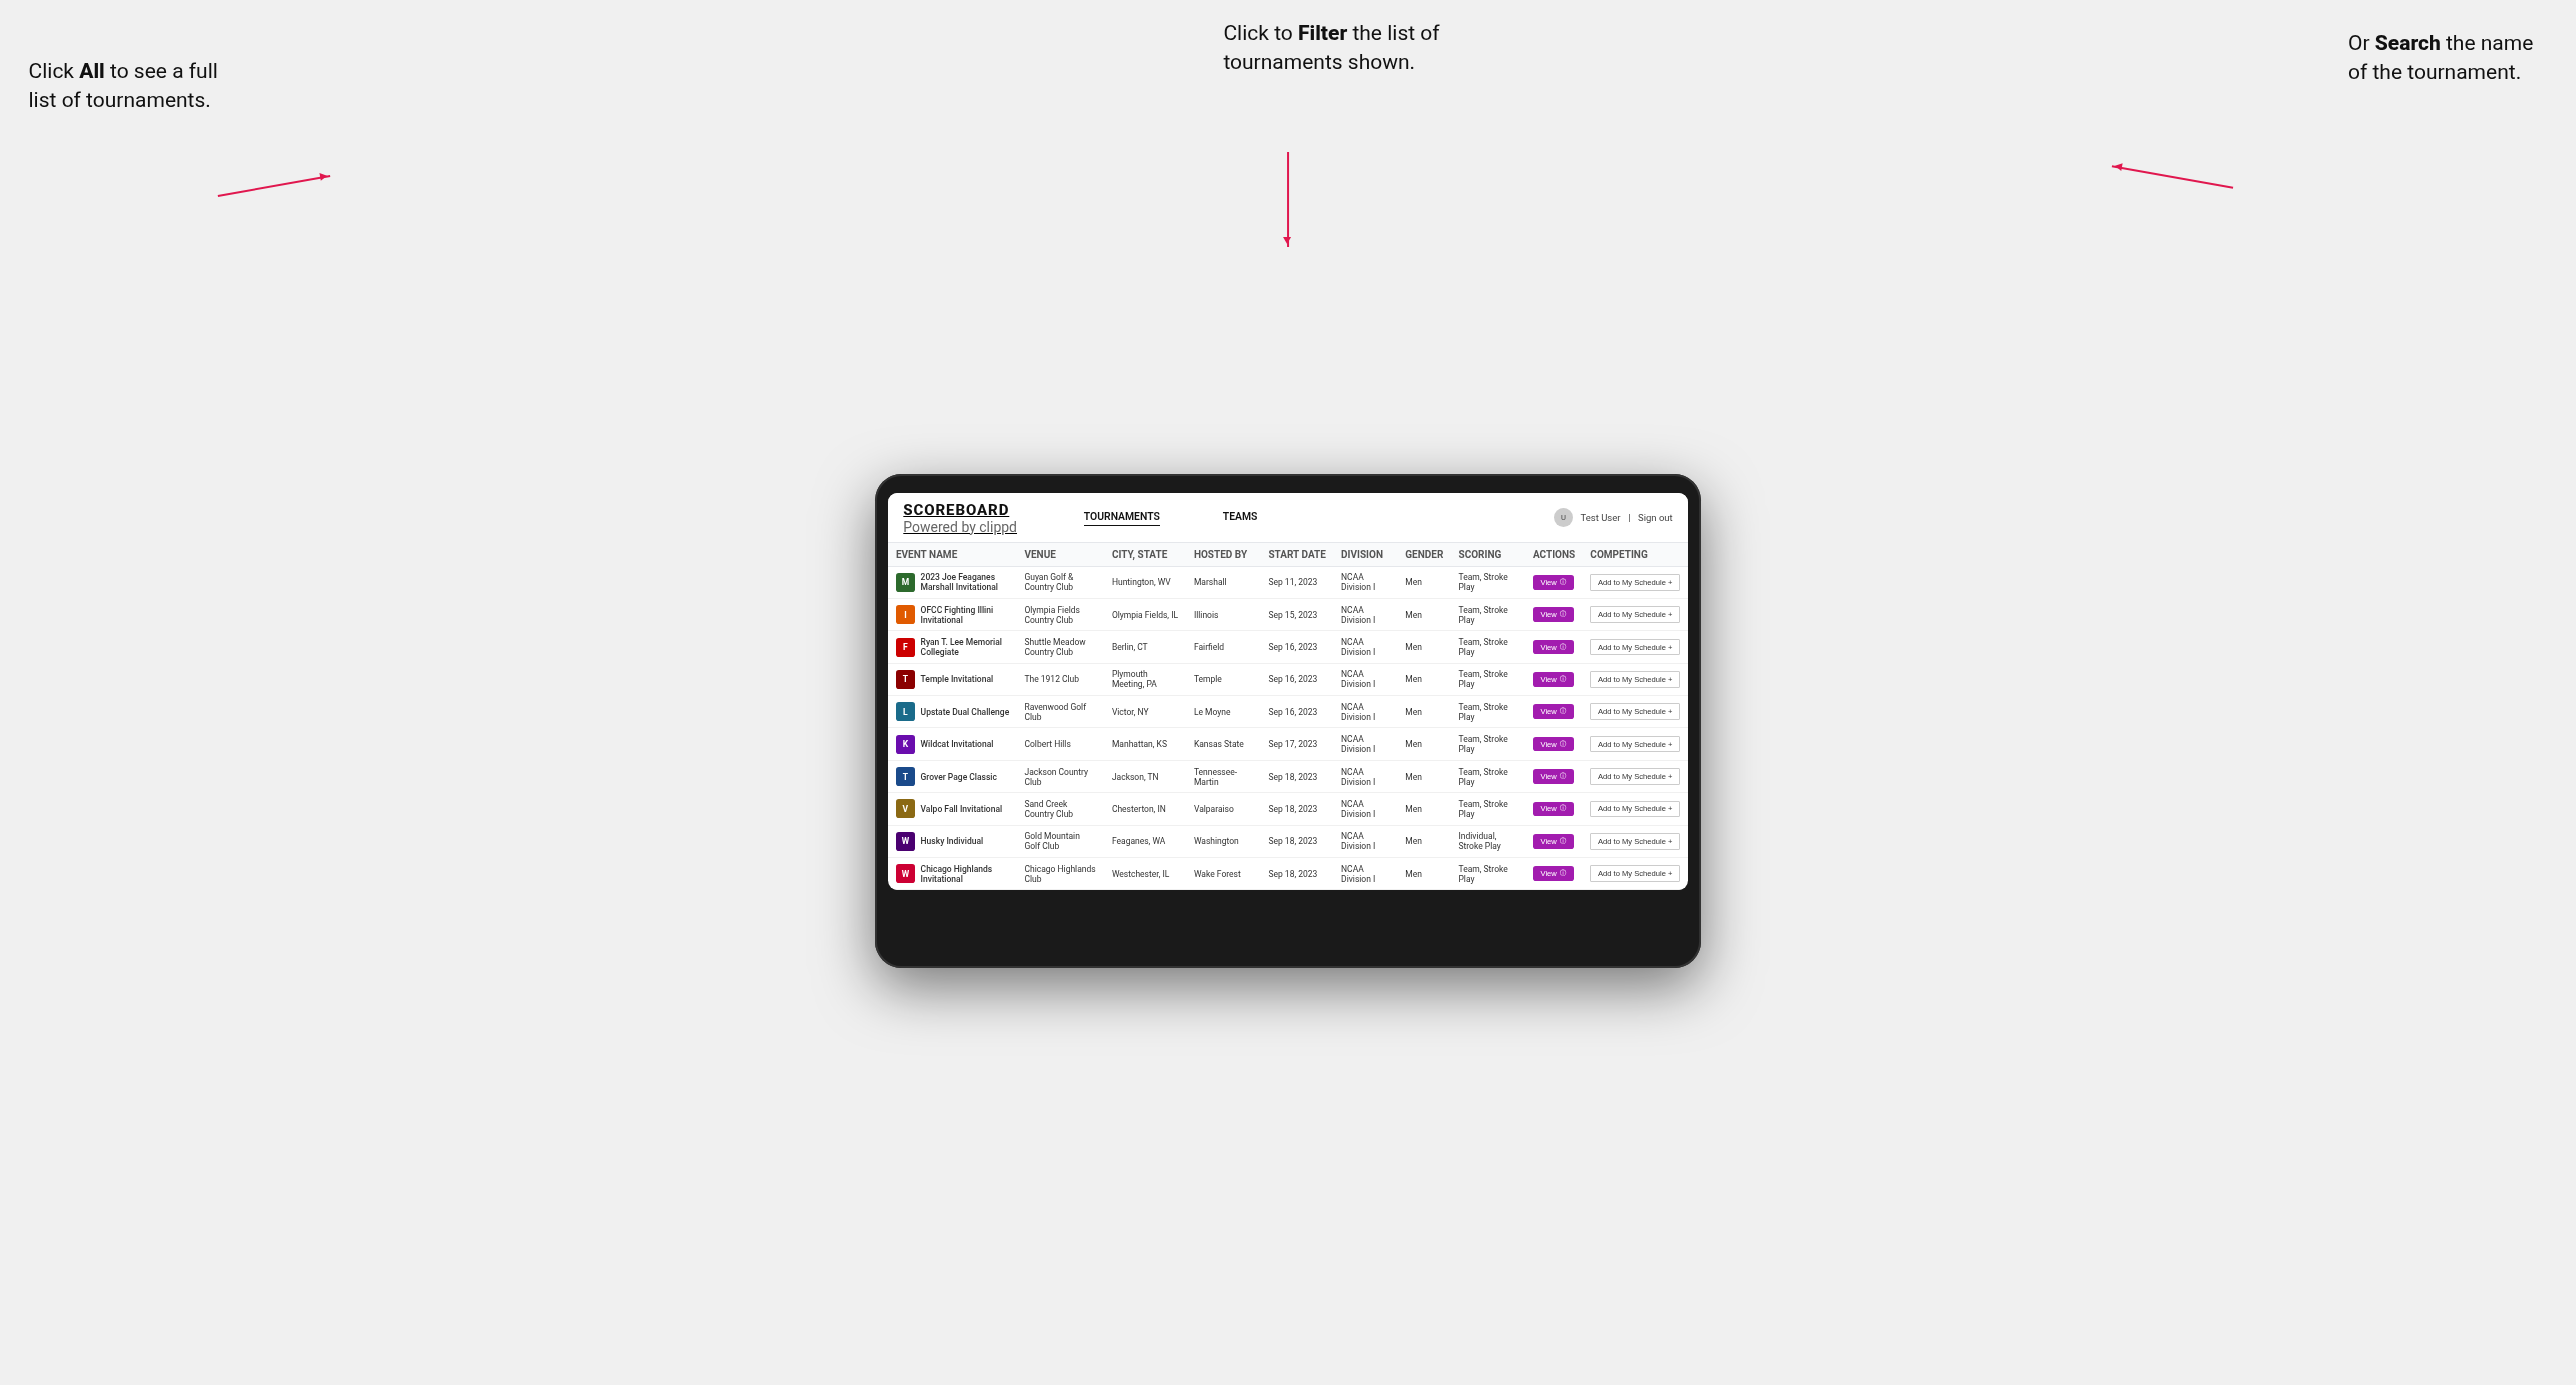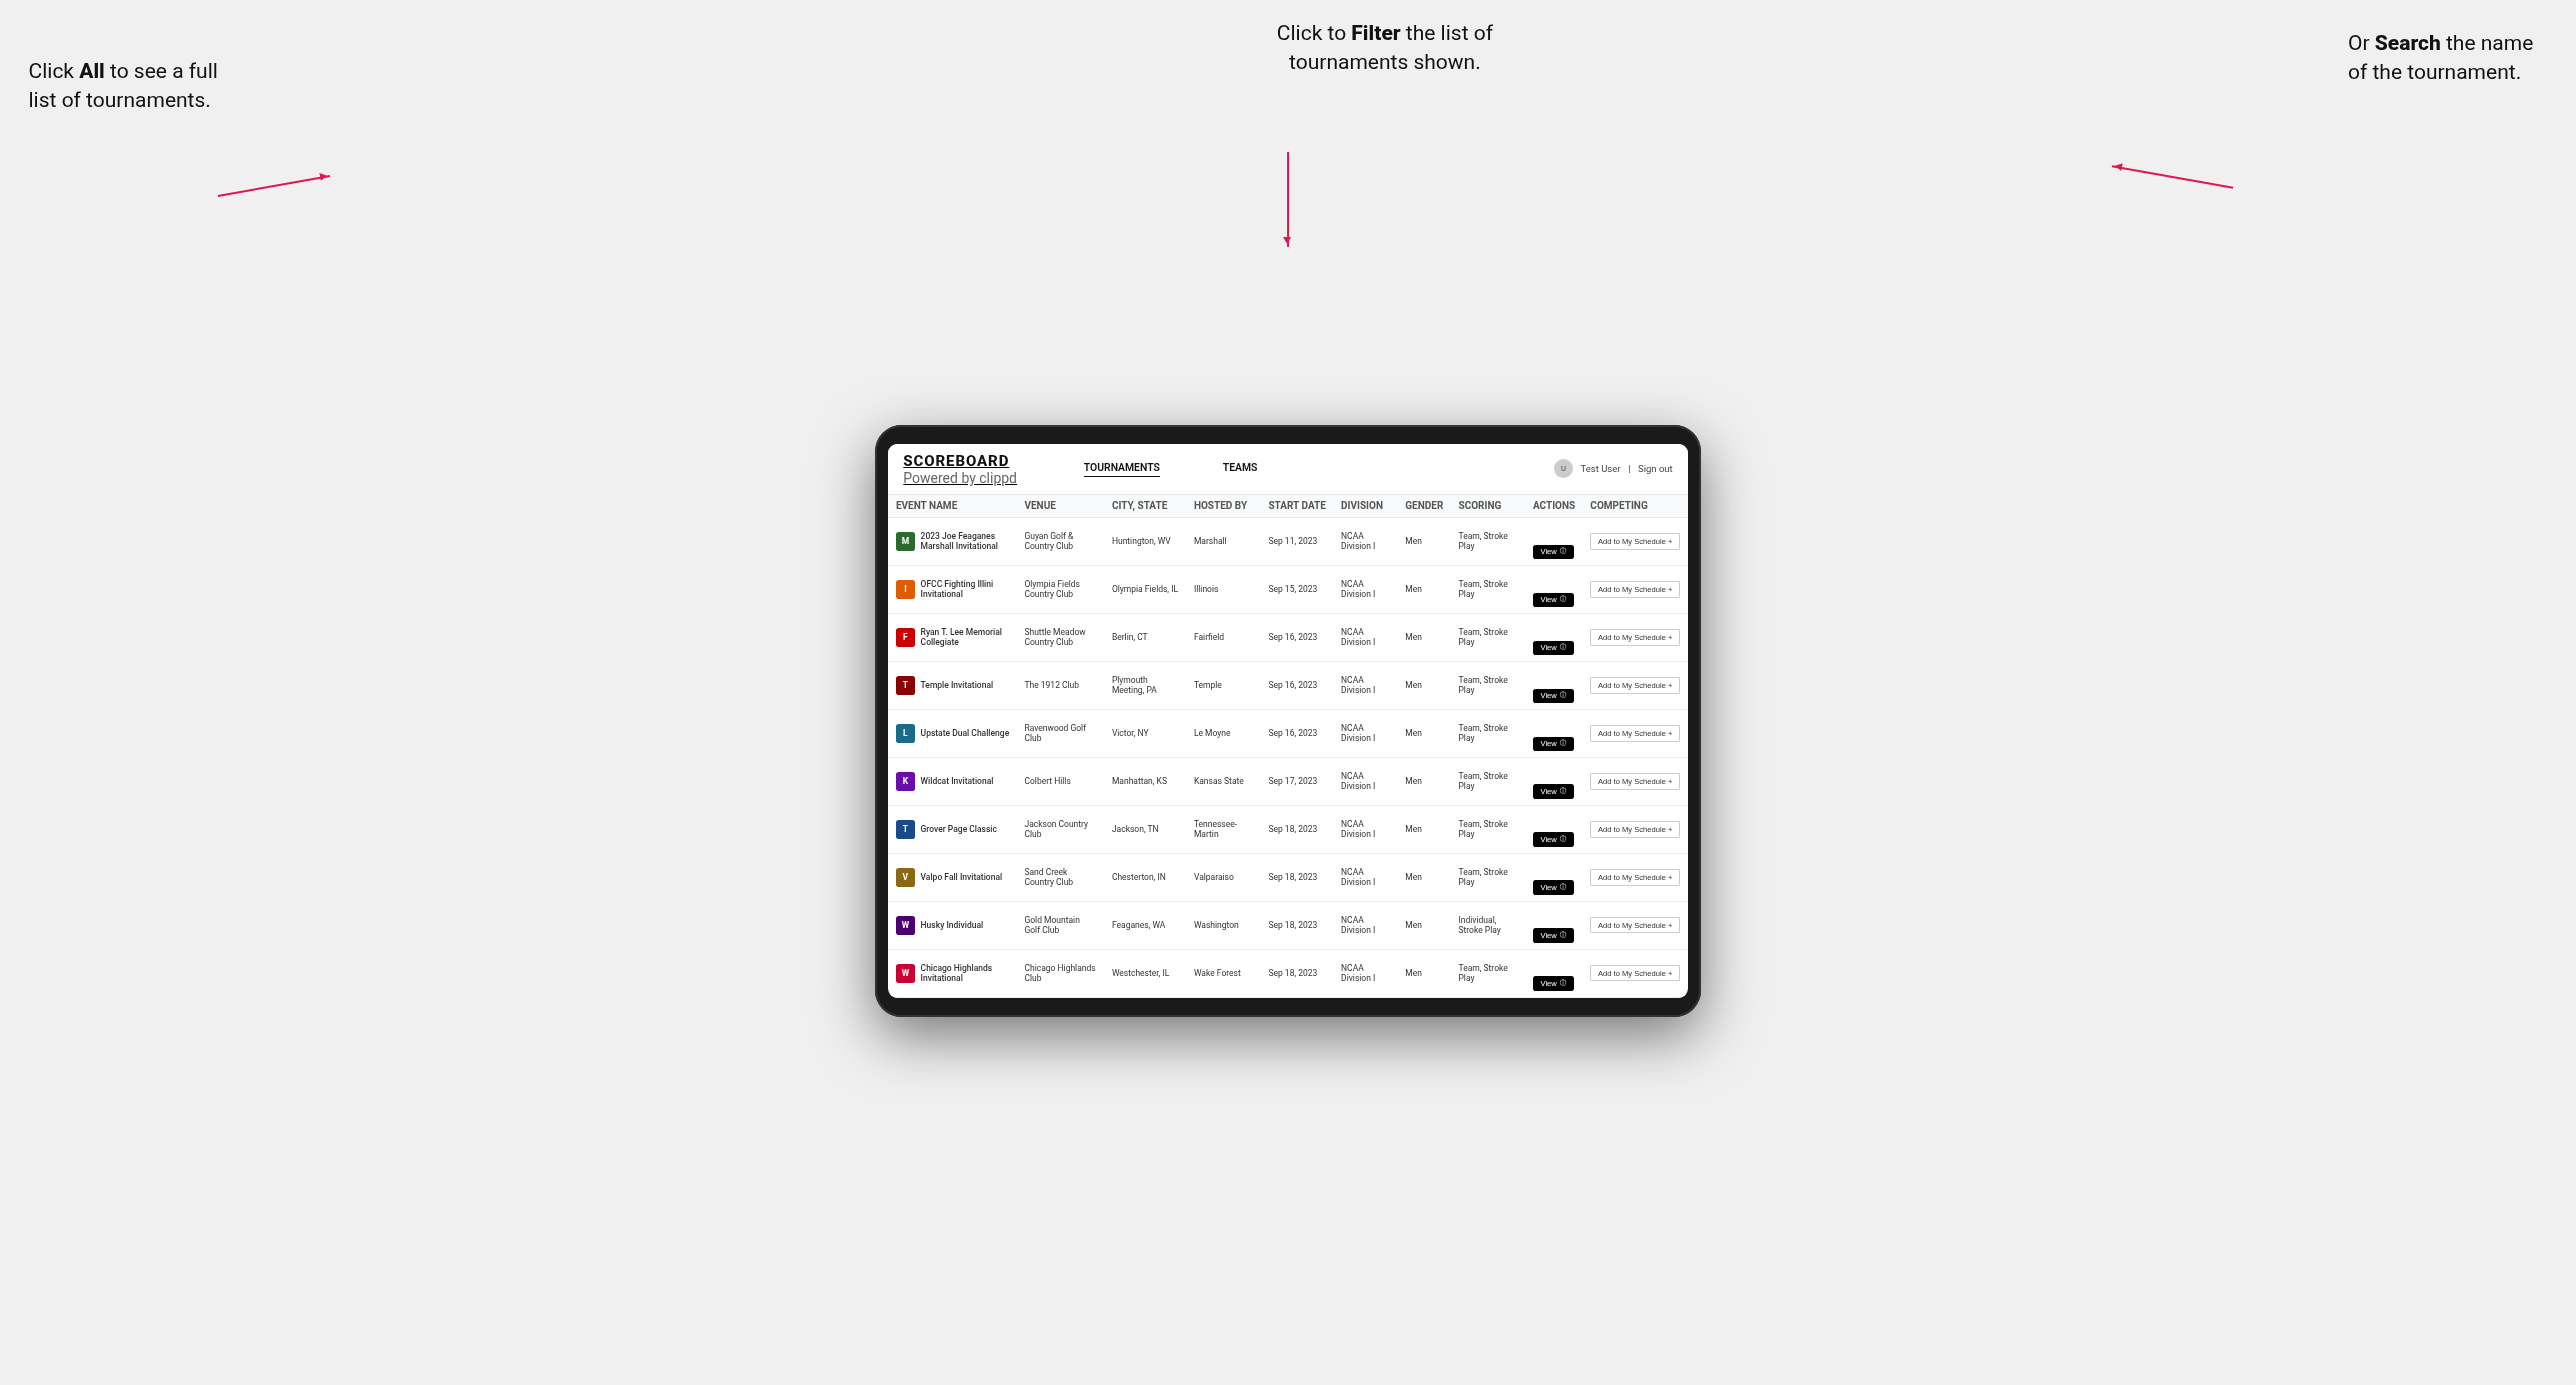--- a/index.html
+++ b/index.html
@@ -17,21 +17,21 @@
     
     .annotation {
       position: absolute;
       font-size: 21px;
       line-height: 1.4;
       color: #111;
       max-width: 190px;
     }
     .annotation strong { font-weight: 800; }
     .annotation-tl { top: 57px; left: 28.5px; }
-    .annotation-tc { top: 19px; left: 50%; transform: translateX(-20%); text-align: center; max-width: 323px; }
+    .annotation-tc { top: 19px; left: 50%; transform: translateX(-20%); max-width: 323px; }
     .annotation-tr { top: 28.5px; right: 19px; text-align: left; max-width: 209px; }
 
     
     .arrow-left {
       position: absolute;
       top: 185px;
       left: 217px;
       width: 114px;
       height: 1.9px;
       background: #e0174e;
@@ -244,29 +244,28 @@
       width: 17px; height: 17px;
       border-radius: 1.9px;
       display: flex; align-items: center; justify-content: center;
       font-size: 9.5px;
       flex-shrink: 0;
     }
     .event-name { font-weight: 500; font-size: 8.5px; }
     .view-btn {
       font-size: 7.6px;
       padding: 2.8px 7.6px;
-      background: #000000;
+      background: #a21caf;
       color: #fff;
       border: none;
       border-radius: 2.8px;
       cursor: pointer;
       display: flex;
       gap: 2.8px;
       white-space: nowrap;
-      margin-top: 21px;
     }
     .add-btn {
       font-size: 7.6px;
       padding: 2.8px 6.6px;
       background: #fff;
       color: #333;
       border: 0.9px solid #ccc;
       border-radius: 1px;
       cursor: pointer;
       white-space: nowrap;

